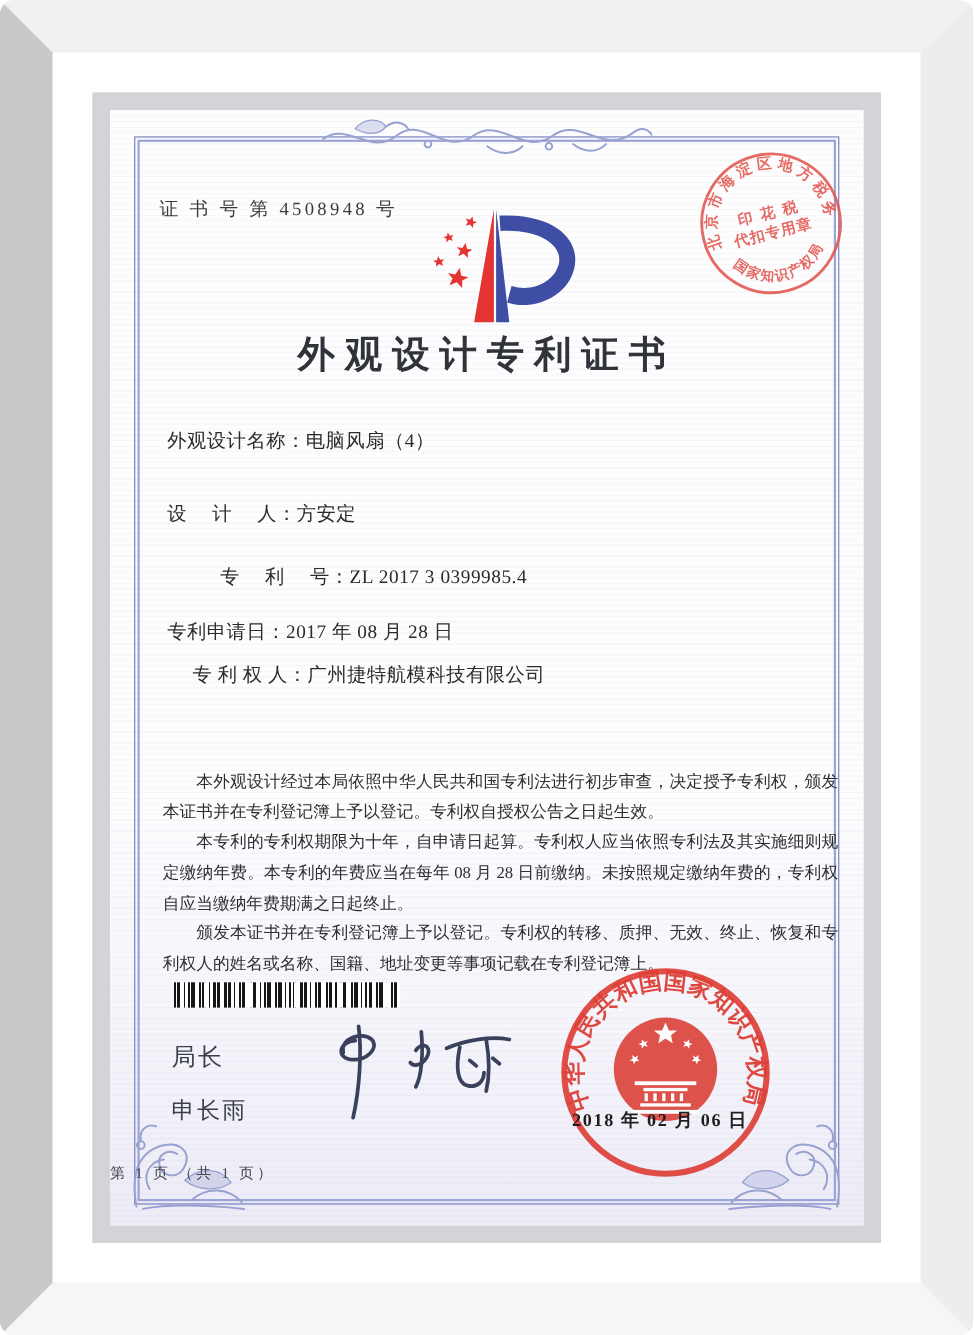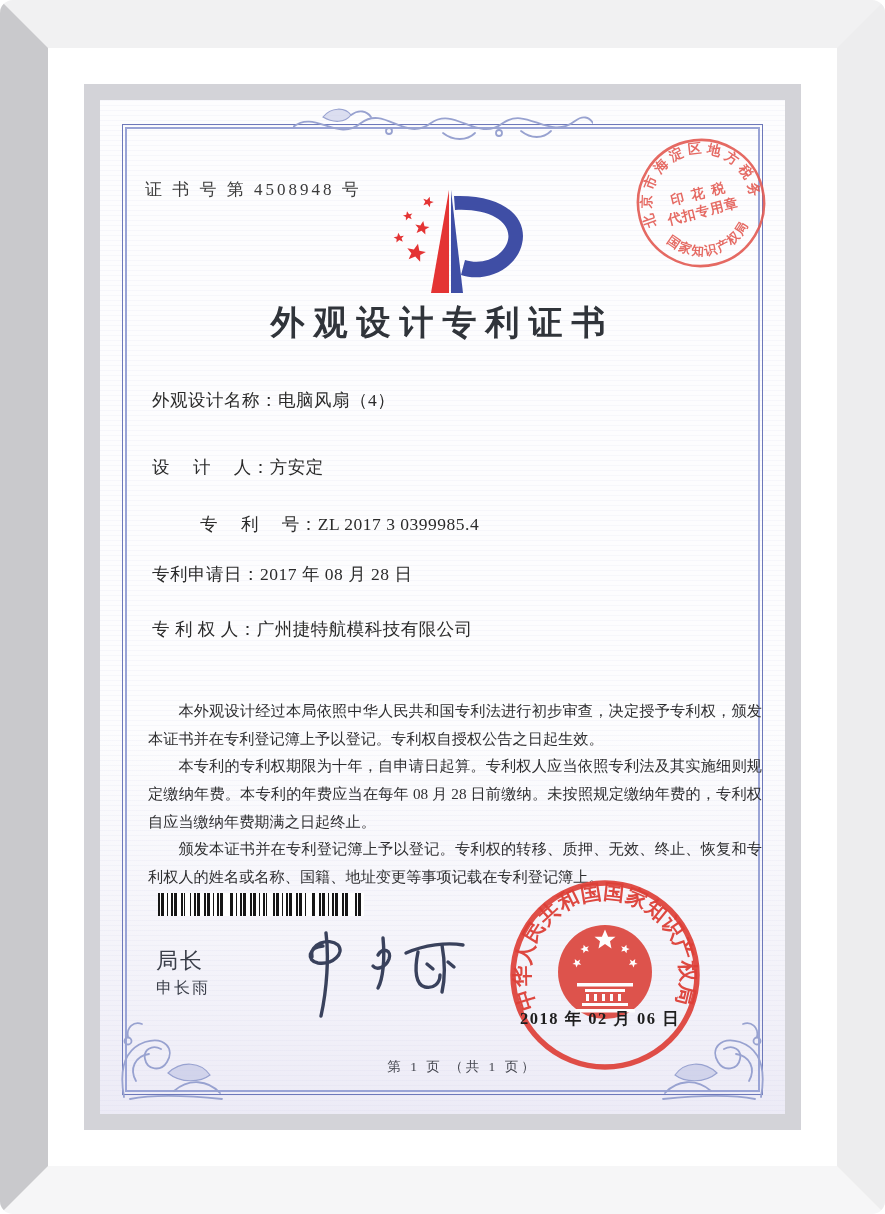--- a/index.html
+++ b/index.html
@@ -63,50 +63,50 @@
   }
   .cert-title {
     position:absolute; left:0; right:0; top:200px;
     text-align:center; font-size:34px; font-weight:bold;
     letter-spacing:9px; color:#30343a;
   }
   .field-row { position:absolute; left:52px; font-size:17.5px; letter-spacing:.5px; white-space:nowrap; }
   .field-row .lbl { color:#2b2b2b; }
   .field-row .val { color:#2b2b2b; }
   .f0 { top:288px; } .f1 { top:355px; } .f2 { top:412px;margin-left:48px; }
-  .f3 { top:462px; } .f4 { top:517px; } .f5 { top:576px; }
+  .f3 { top:462px; } .f4 { top:501px;margin-left:23px; } .f5 { top:576px; }
 
   .body-text {
     position:absolute; left:48px; top:597px; width:614px;
     font-size:15.2px; line-height:1.82; text-align:justify; color:#2e2e30;
   }
   .body-text p { text-indent:2em; }
 
   .barcode {
     position:absolute; left:58px; top:793px; width:206px; height:23px;
     background:
       repeating-linear-gradient(90deg, rgba(255,255,255,0) 0 27px, #ffffff 27px 30px, rgba(255,255,255,0) 30px 41px),
       repeating-linear-gradient(90deg, #161616 0 2px, #fff 2px 3px, #161616 3px 6px, #fff 6px 9px, #161616 9px 10px, #fff 10px 13px, #161616 13px 15px, #fff 15px 16px, #161616 16px 19px, #fff 19px 23px);
   }
 
   .signatory { position:absolute; left:56px; top:846px; font-family:"Liberation Sans","DejaVu Sans",sans-serif; }
   .signatory .s-title { font-size:22px; color:#3b3f4a; letter-spacing:2px; }
-  .signatory .s-name  { font-size:16px; color:#3b3f4a; letter-spacing:2px; margin-top:2px; }
+  .signatory .s-name  { font-size:21px; color:#3b3f4a; letter-spacing:2px; margin-top:19px; }
 
   .signature { position:absolute; left:182px; top:826px; }
 
   .official-seal { position:absolute; left:406px; top:776px; z-index:1; }
   .seal-date {
     position:absolute; left:420px; top:908px; z-index:2;
     font-size:16.5px; letter-spacing:1.5px; color:#1e1e1e; font-weight:bold;
   }
 
   .page-footer {
     position:absolute; left:0; right:0; top:958px;
-    text-align:center; font-size:13.5px; letter-spacing:3px; color:#44464f;padding-left:40px;
+    text-align:left; font-size:13.5px; letter-spacing:3px; color:#44464f;
   }
 
   svg text { font-family:"Liberation Serif","DejaVu Serif",serif; }
 </style>
 </head>
 <body>
 
 <div class="photo-frame">
   <div class="frame-mat">
     <div class="mat-opening">

